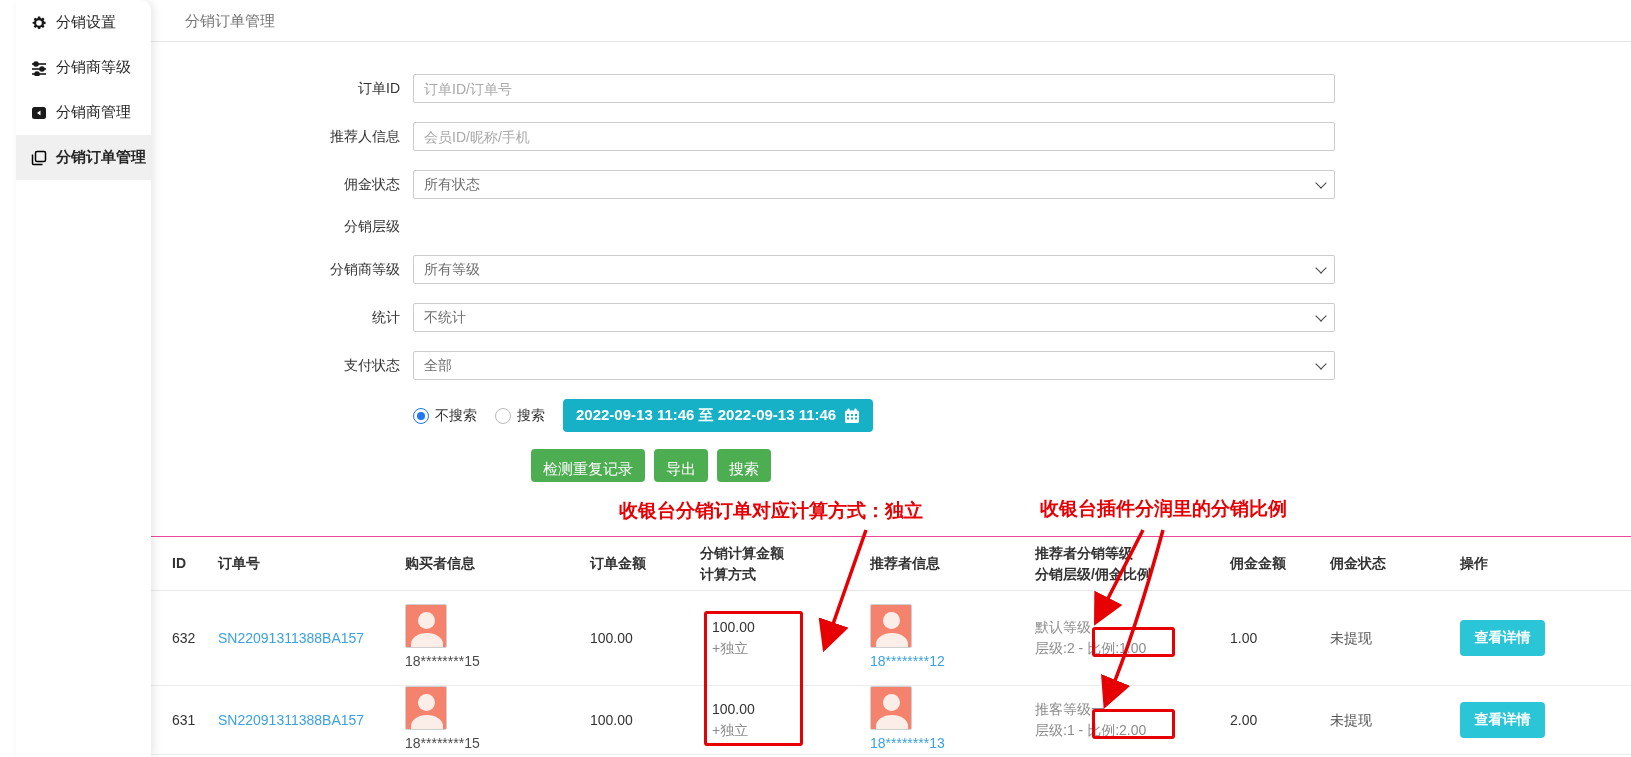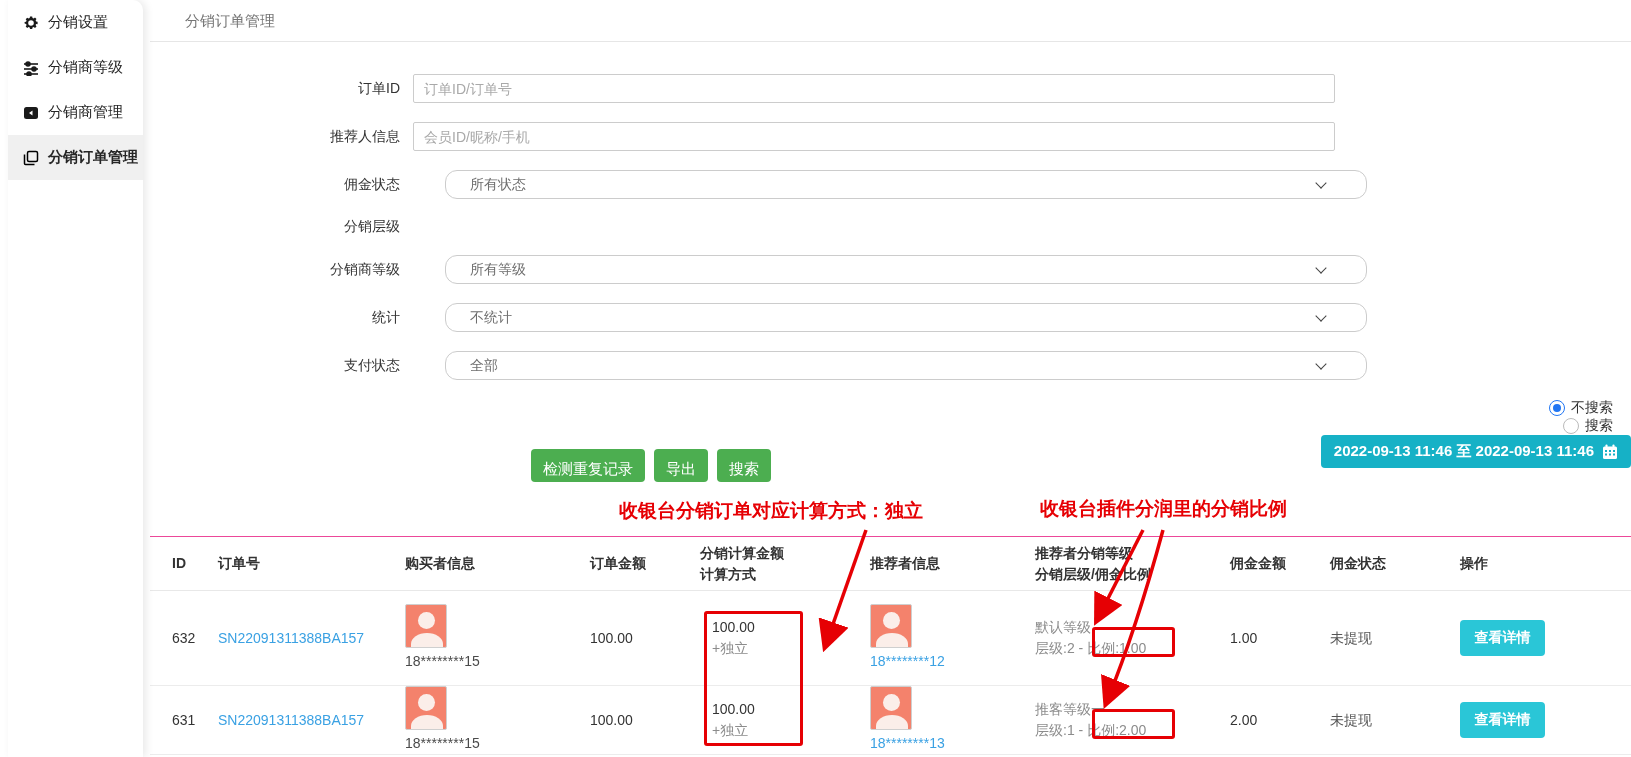--- a/index.html
+++ b/index.html
@@ -1,20 +1,20 @@
 <!DOCTYPE html>
 <html><head>
 <meta charset="utf-8">
 <style>
   * { margin:0; padding:0; box-sizing:border-box; }
   html,body { width:1631px; height:757px; background:#fff; overflow:hidden;
               font-family:"Liberation Sans","DejaVu Sans",sans-serif; color:#333; }
 
   
-  .sidebar { position:absolute; left:8px; top:0; width:135px; height:757px; background:#fff;
+  .sidebar { position:absolute; left:16px; top:0; width:135px; height:757px; background:#fff;
              box-shadow:3px 0 8px rgba(0,0,0,.09); border-top-right-radius:10px; z-index:2; }
   .side-item { display:flex; align-items:center; gap:9px; height:45px; padding:0 14px;
                font-size:15px; color:#262626; cursor:pointer; white-space:nowrap; }
   .side-item.active { background:#f0f0f0; font-weight:bold; }
   .side-icon { width:17px; height:17px; flex:0 0 17px; display:inline-flex; align-items:center; justify-content:center; }
   .side-icon svg { width:16px; height:16px; }
 
   
   .main { position:absolute; left:150px; top:0; width:1481px; height:757px; }
   .page-title { font-size:15px; color:#757575; padding:12px 0 10px 35px;
@@ -22,28 +22,28 @@
 
   
   .filters { padding-top:32px; }
   .f-row { display:flex; align-items:center; margin-bottom:19px; }
   .f-label { width:250px; text-align:right; font-size:14px; color:#333; padding-right:0; }
   .f-ctrl { margin-left:13px; width:922px; height:29px; position:relative; }
   .f-input { width:100%; height:29px; border:1px solid #ccc; border-radius:2px;
              padding:0 10px; font-size:14px; color:#333; outline:none;
              font-family:"Liberation Sans","DejaVu Sans",sans-serif; }
   .f-input::placeholder { color:#a9a9a9; }
-  .f-select { width:100%; height:29px; border:1px solid #ccc; border-radius:12px;
-              display:flex; align-items:center; padding:0 24px; font-size:14px; color:#6e6e6e;
-              cursor:pointer; background:#fff;margin-left:32px; }
+  .f-select { width:100%; height:29px; border:1px solid #ccc; border-radius:2px;
+              display:flex; align-items:center; padding:0 10px; font-size:14px; color:#6e6e6e;
+              cursor:pointer; background:#fff; }
   .chev { position:absolute; right:10px; top:9px; width:8px; height:8px;
           border-right:1.6px solid #444; border-bottom:1.6px solid #444;
           transform:rotate(45deg); }
 
-  .radio-row { display:flex; align-items:flex-end; margin-left:263px; margin-bottom:17px; height:33px;flex-direction:column; }
+  .radio-row { display:flex; align-items:center; margin-left:263px; margin-bottom:17px; height:33px; }
   .radio { display:flex; align-items:center; gap:6px; font-size:14px; color:#333; cursor:pointer; margin-right:18px; }
   .rdot { width:16px; height:16px; border-radius:50%; border:1px solid #bbb; background:#fff; position:relative; }
   .rdot.sel { border:1px solid #2176f3; }
   .rdot.sel::after { content:""; position:absolute; left:3px; top:3px; width:8px; height:8px;
                      border-radius:50%; background:#2176f3; }
   .date-btn { display:inline-flex; align-items:center; gap:8px; height:33px; padding:10px 13px;
               background:#16b1c6; color:#fff; font-weight:bold; font-size:15px; border:none;
               border-radius:4px; cursor:pointer; font-family:inherit; }
   .btn-row { margin-left:381px; display:flex; gap:9px; }
   .g-btn { height:33px; padding:11px 12px; background:#4cae50; color:#fff; font-size:15px;

